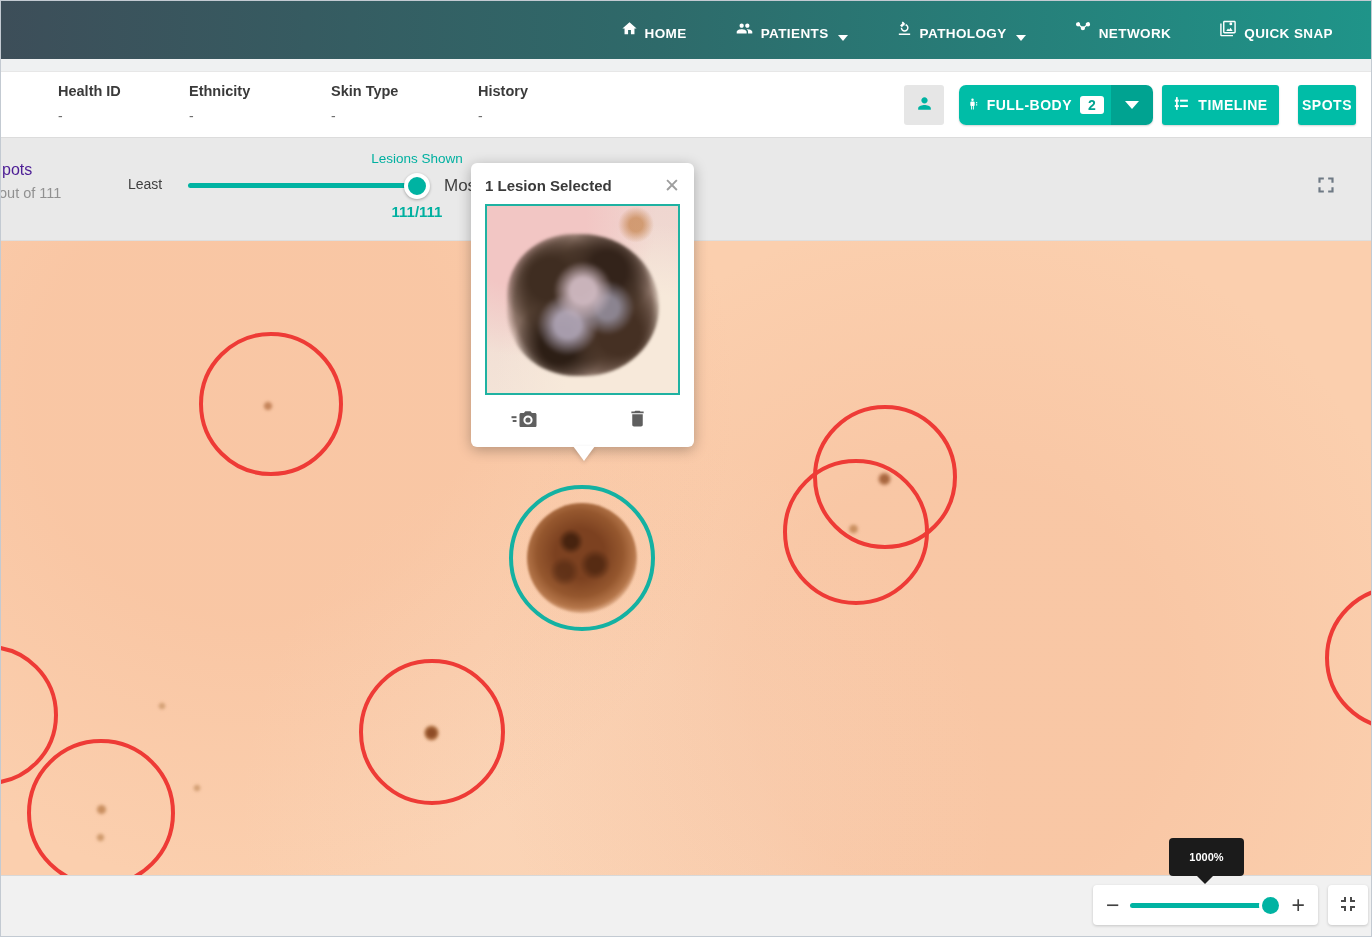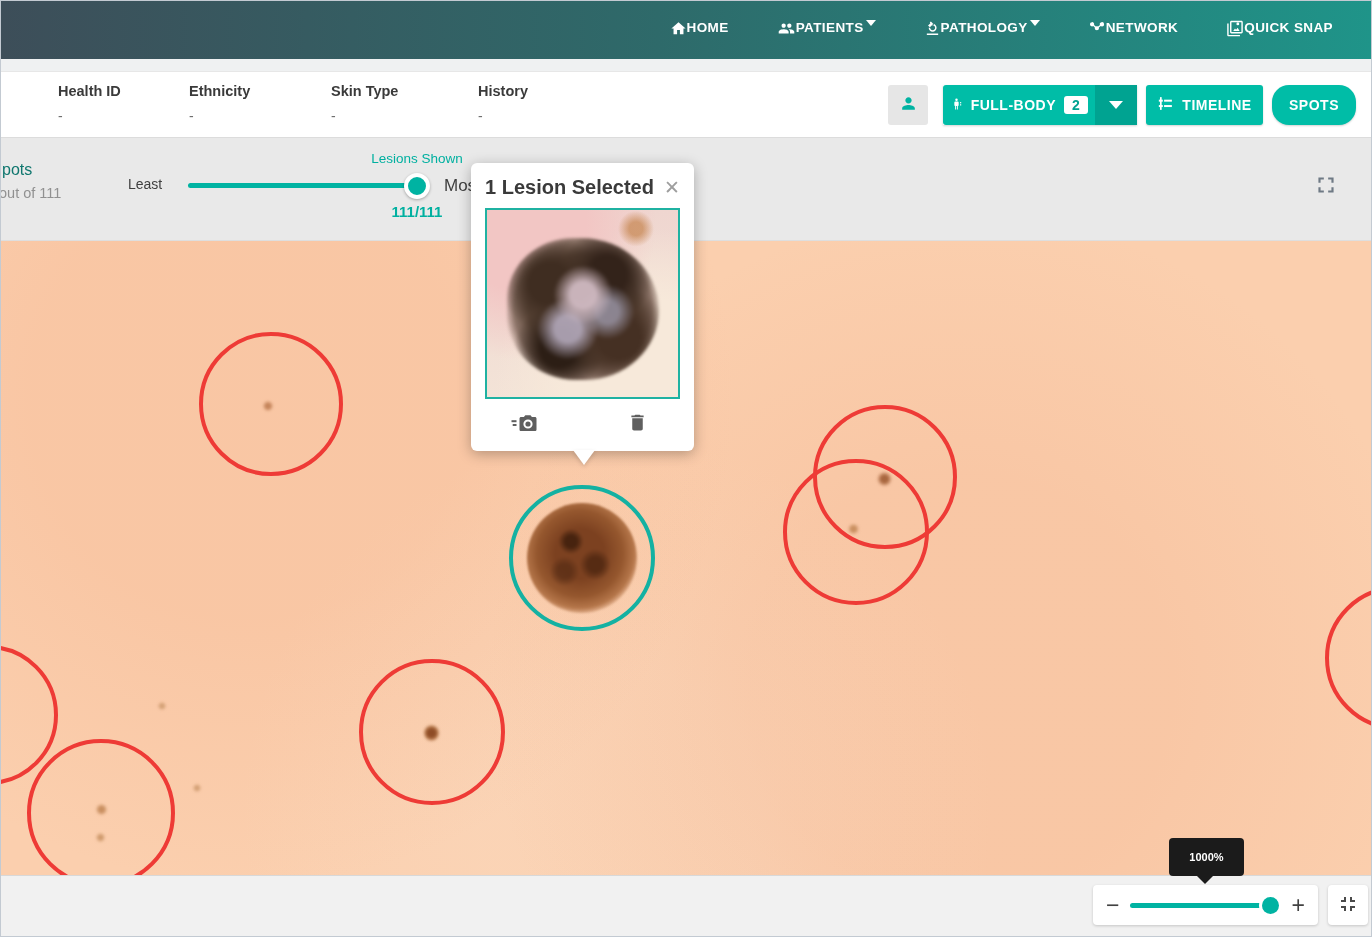--- a/index.html
+++ b/index.html
@@ -7,52 +7,52 @@
   #app {
     position:relative; width:1372px; height:937px;
     border:1px solid #c3cad2; overflow:hidden; background:#f1f1f1;
   }
 
   
   .navbar {
     height:58px; background:linear-gradient(90deg,#3d4e59 0%,#2e6a6a 48%,#1f9489 100%);
     display:flex; align-items:center; justify-content:flex-end; padding-right:38px; gap:48px;
   }
-  .nav-item { display:flex; align-items:flex-start; color:#fff; cursor:pointer; }
+  .nav-item { display:flex; align-items:flex-end; gap:7px; color:#fff; cursor:pointer; }
   .nav-item .lbl { font-size:13.5px; font-weight:bold; letter-spacing:.4px; }
   .nav-item svg { fill:#fff; }
   .nav-caret { width:0; height:0; border-left:5px solid transparent; border-right:5px solid transparent; border-top:6px solid #fff; margin-left:2px; }
 
   
   .strip { height:12px; background:#eff1f2; }
 
   
   .patient-bar { position:relative; height:67px; background:#fff; border-top:1px solid #e7e7e7; border-bottom:1px solid #dcdcdc; }
   .pfield { position:absolute; top:11px; }
   .pfield .flabel { font-size:14.5px; font-weight:bold; color:#3a3a3a; }
   .pfield .fvalue { margin-top:9px; font-size:14px; color:#6f6f6f; }
   .pf0{left:42px;margin-left:15px;} .pf1{left:188px;} .pf2{left:330px;} .pf3{left:477px;}
 
   .pbar-actions { position:absolute; right:15px; top:13px; display:flex; align-items:stretch; height:40px; }
   .profile-btn { width:40px; background:#e6e6e6; border:none; border-radius:3px; display:flex; align-items:center; justify-content:center; cursor:pointer; }
   .profile-btn svg { fill:#00b3a2; }
   .teal-btn { background:#00bda7; color:#fff; border:none; border-radius:3px; font-size:14px; font-weight:bold; letter-spacing:.5px; display:flex; align-items:center; justify-content:center; gap:8px; cursor:pointer; box-shadow:0 1px 2px rgba(0,0,0,.18); }
   .teal-btn svg { fill:#fff; }
-  .split-group { display:flex; margin-left:15px; border-radius:0; overflow:hidden; box-shadow:0 1px 2px rgba(0,0,0,.18); }
+  .split-group { display:flex; margin-left:15px; border-radius:7px; overflow:hidden; box-shadow:0 1px 2px rgba(0,0,0,.18); }
   .split-main { width:152px; border-radius:3px 0 0 3px; box-shadow:none; }
   .split-caret { width:42px; background:#00a391; border:none; display:flex; align-items:center; justify-content:center; cursor:pointer; }
   .split-caret .car { width:0;height:0;border-left:7px solid transparent;border-right:7px solid transparent;border-top:8px solid #fff; }
   .count-badge { background:#fff; color:#00a391; border-radius:3px; padding:1px 8px; font-size:14px; font-weight:bold; }
   .timeline-btn { width:117px; margin-left:9px; }
-  .spots-btn { width:84px; margin-left:9px;border-radius:17px; }
+  .spots-btn { width:58px; margin-left:19px; }
 
   
   .filter-bar { position:relative; height:103px; background:#e9e9e9; border-bottom:1px solid #dedede; }
   .clip-left { position:absolute; left:0; top:23px; }
-  .clip-left .l1 { font-size:16px; color:#0f766e; margin-left:1px; }
+  .clip-left .l1 { font-size:16px; color:#4c1d95; margin-left:1px; }
   .clip-left .l2 { font-size:14.5px; color:#919191; margin-top:6px; margin-left:-2px; }
   .slider-label { position:absolute; top:13px; left:340px; width:152px; text-align:center; font-size:13.5px; color:#00b0a0; }
   .least-label { position:absolute; top:38px; left:127px; font-size:14px; color:#3f3f3f; }
   .most-label  { position:absolute; top:38px; left:443px; font-size:17px; color:#3f3f3f; }
   .lesion-track { position:absolute; top:45px; left:187px; width:232px; height:5px; background:#00b3a2; border-radius:3px; cursor:pointer; }
   .lesion-thumb { position:absolute; top:35px; left:403px; width:26px; height:26px; border-radius:50%; background:#00b3a2; border:4px solid #fff; box-shadow:0 1px 3px rgba(0,0,0,.3); cursor:grab; }
   .fraction { position:absolute; top:65px; left:386px; width:60px; text-align:center; font-size:15px; font-weight:bold; color:#00b0a0; }
   .expand-btn { position:absolute; right:30px; top:33px; width:30px; height:30px; background:none; border:none; cursor:pointer; }
   .expand-btn svg { fill:#6f7a85; }
 
@@ -73,21 +73,21 @@
       radial-gradient(circle at 40% 35%, rgba(62,30,12,.85) 0 6%, transparent 13%),
       radial-gradient(circle at 62% 56%, rgba(74,36,15,.75) 0 8%, transparent 17%),
       radial-gradient(circle at 34% 62%, rgba(80,40,18,.6) 0 7%, transparent 15%),
       radial-gradient(circle at 48% 46%, #7c4120 0 30%, #95572e 52%, #b5764a 66%, rgba(245,195,160,0) 76%);
     filter:blur(1px);
   }
 
   
   .popup { position:absolute; left:470px; top:162px; width:223px; background:#fff; border-radius:6px; box-shadow:0 3px 14px rgba(0,0,0,.28); z-index:30; }
   .popup-head { display:flex; align-items:center; justify-content:space-between; padding:13px 14px 9px 14px; }
-  .popup-title { font-size:20px; font-weight:bold; color:#3a3a3a; }
+  .popup-title { font-size:15px; font-weight:bold; color:#3a3a3a; }
   .popup-close { background:none; border:none; font-size:19px; color:#9e9e9e; cursor:pointer; line-height:1; }
   .derm { position:relative; margin:0 14px; width:195px; height:191px; border:2px solid #1fb2a2; overflow:hidden;
     background:
       radial-gradient(circle at 78% 10%, rgba(193,125,66,.65) 0 3%, transparent 8%),
       radial-gradient(circle at 18% 8%, #f2c6c4 0 28%, transparent 58%),
       radial-gradient(circle at 85% 92%, #f7e9da 0 35%, transparent 65%),
       linear-gradient(#efd6d0,#f3e3d7);
   }
   .derm-lesion { position:absolute; left:20px; top:28px; width:152px; height:142px; border-radius:46% 54% 52% 48%;
     background:

